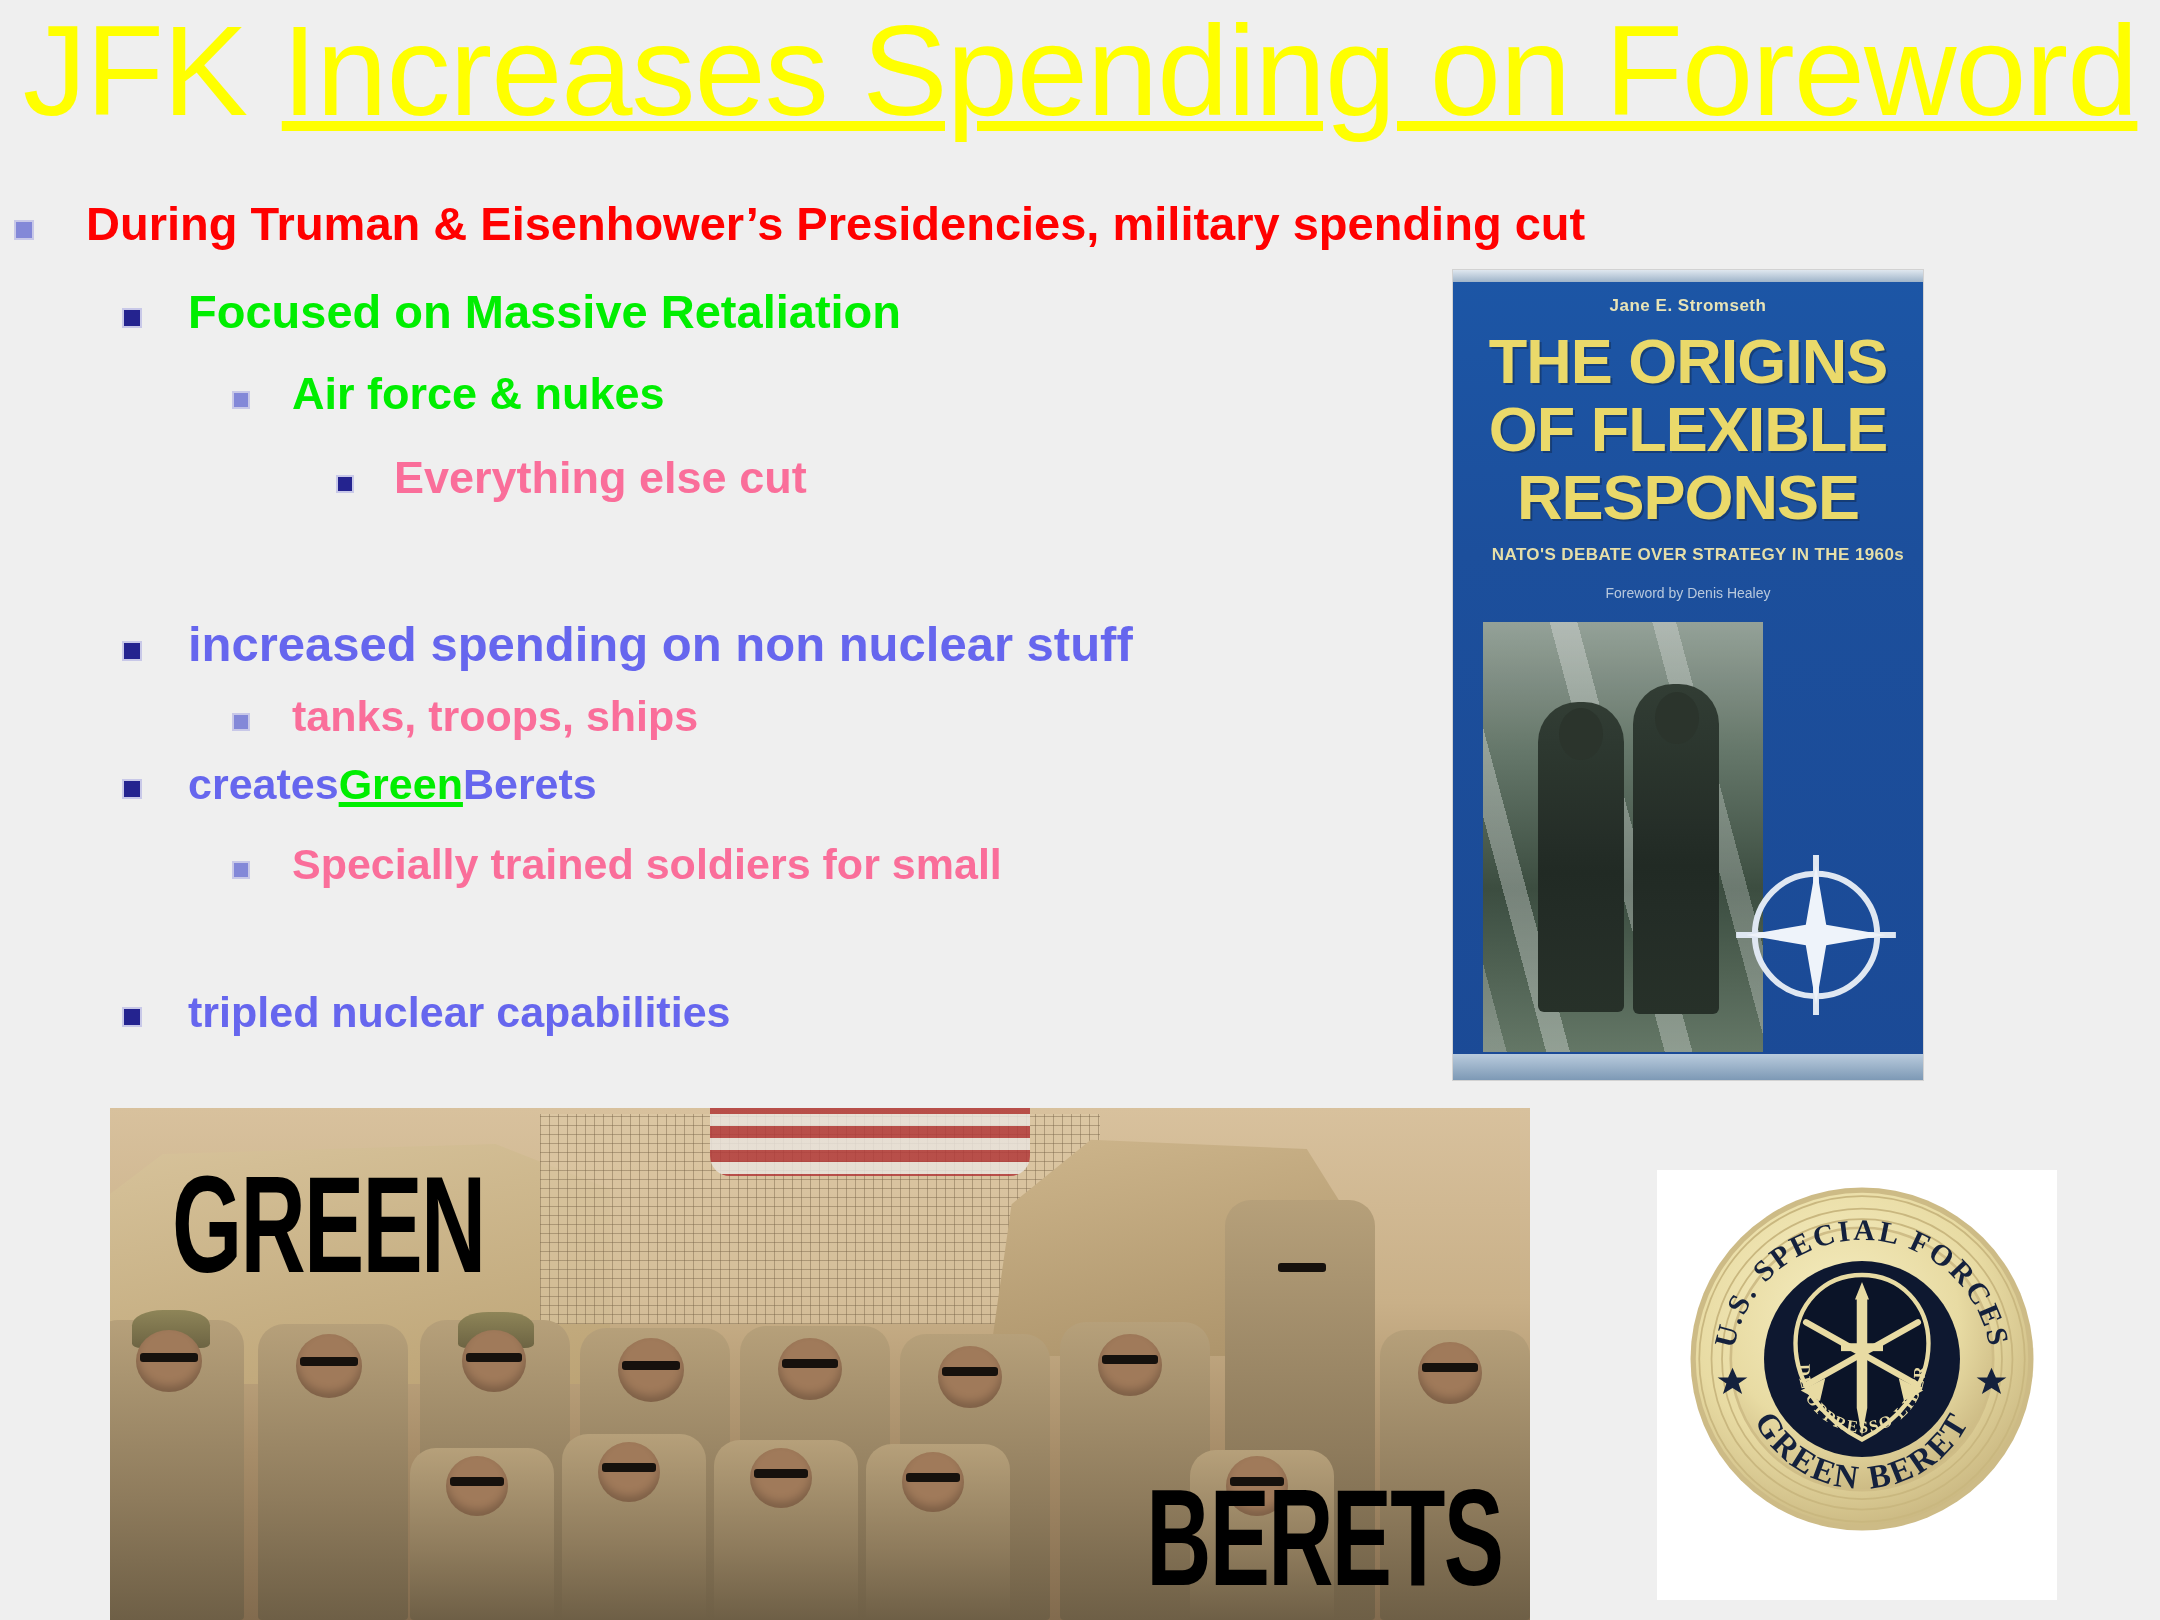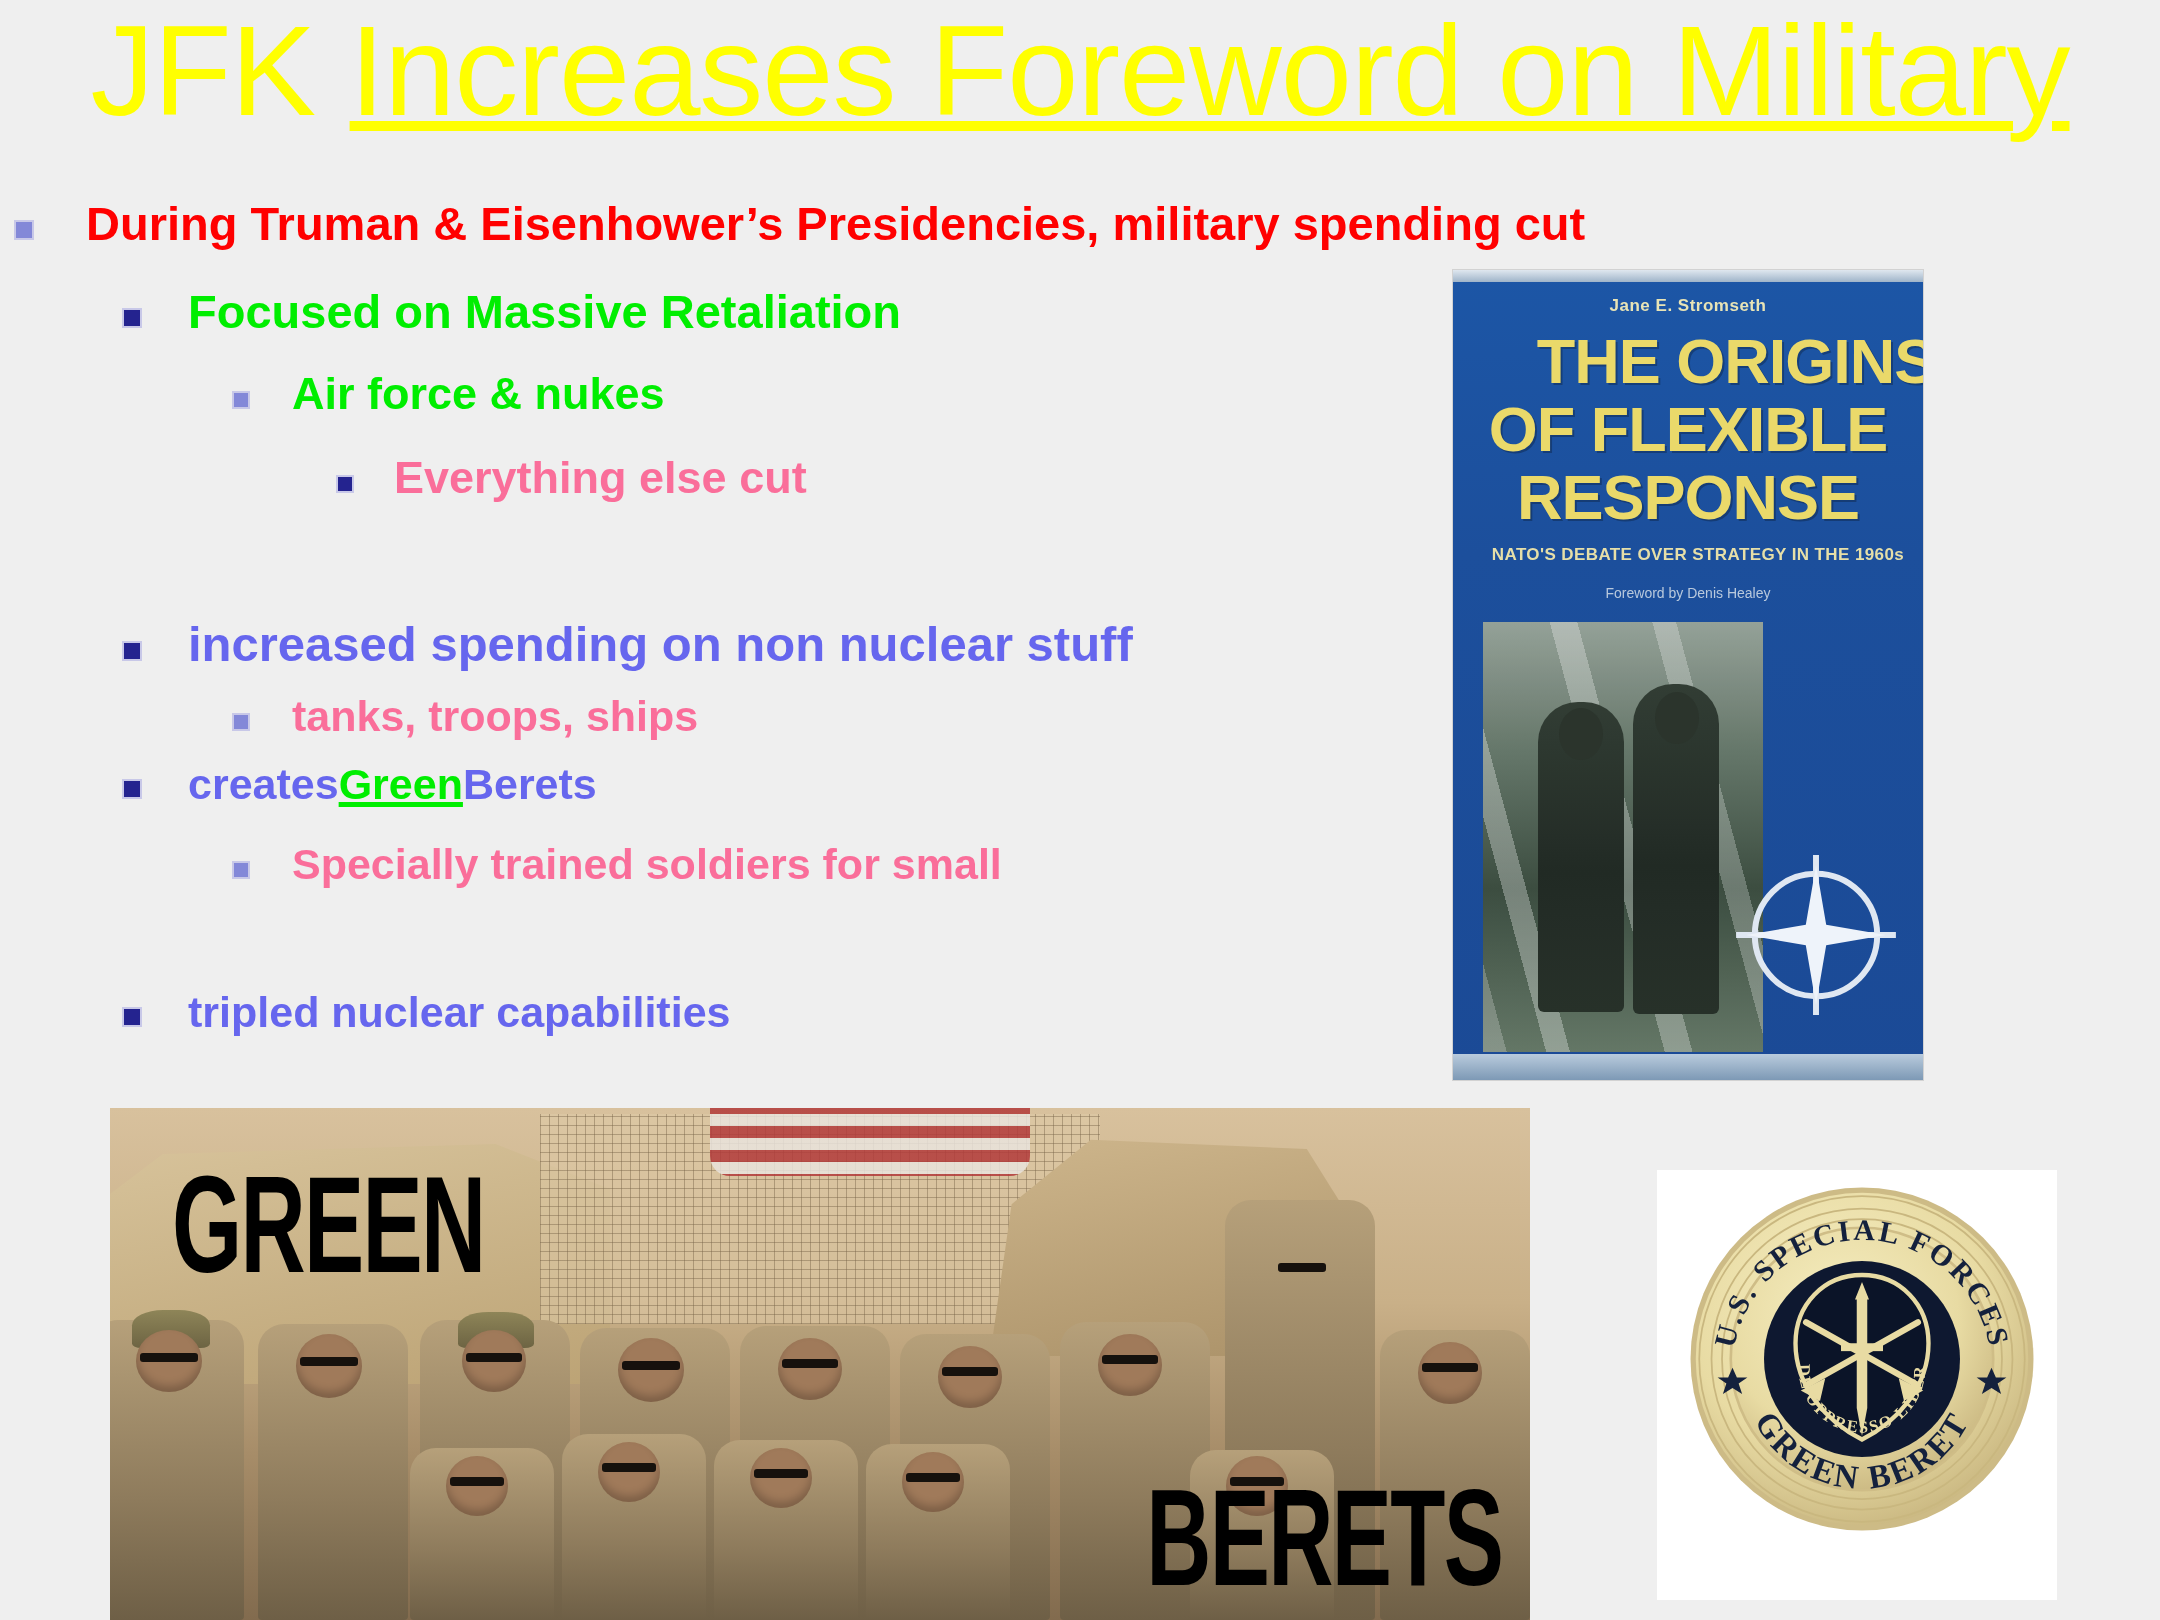--- a/index.html
+++ b/index.html
@@ -128,21 +128,21 @@
     position:absolute; left:0; top:26px; width:100%; text-align:center;
     color:#e8e4b6; font-size:17px; font-weight:bold; letter-spacing:.5px;
     font-family:"Liberation Sans", sans-serif;
   }
   #book .bt {
     position:absolute; left:0; width:100%; text-align:center;
     color:#ead96a; font-weight:bold; font-size:63px; letter-spacing:-1px;
     font-family:"Liberation Sans", sans-serif; line-height:1;
     text-shadow: 2px 2px 0 rgba(0,0,0,.25);
   }
-  #book .bt1 { top: 60px; padding-left: 48px; }
+  #book .bt1 { top: 60px; }
   #book .bt2 { top: 128px; }
   #book .bt3 { top: 196px; }
   #book .sub {
     position:absolute; left:0; top:275px; width:100%; text-align:center;
     color:#e6dfa8; font-size:17px; font-weight:bold; letter-spacing:.4px;
     font-family:"Liberation Sans", sans-serif;
     margin-left:10px;
   }
   #book .fwd {
     position:absolute; left:0; top:315px; width:100%; text-align:center;
@@ -262,21 +262,21 @@
   #seal {
     position:absolute; left:30px; top:14px; width:350px; height:350px;
   }
 </style>
 </head>
 <body>
 
 <div id="slide">
 
   <div id="title">
-    <span class="plain">JFK </span><span class="under">Increases Foreword on Military</span>
+    <span class="plain">JFK </span><span class="under">Increases Spending on Foreword</span>
   </div>
 
   <div class="bul" id="l1">
     <span class="sq lvl-a"></span>
       <span class="gap"></span>
       <span class="txt c-red">During Truman &amp; Eisenhower’s Presidencies, military spending cut</span>
   </div>
 
   <div class="bul" id="l2">
     <span class="sq lvl-b"></span>

